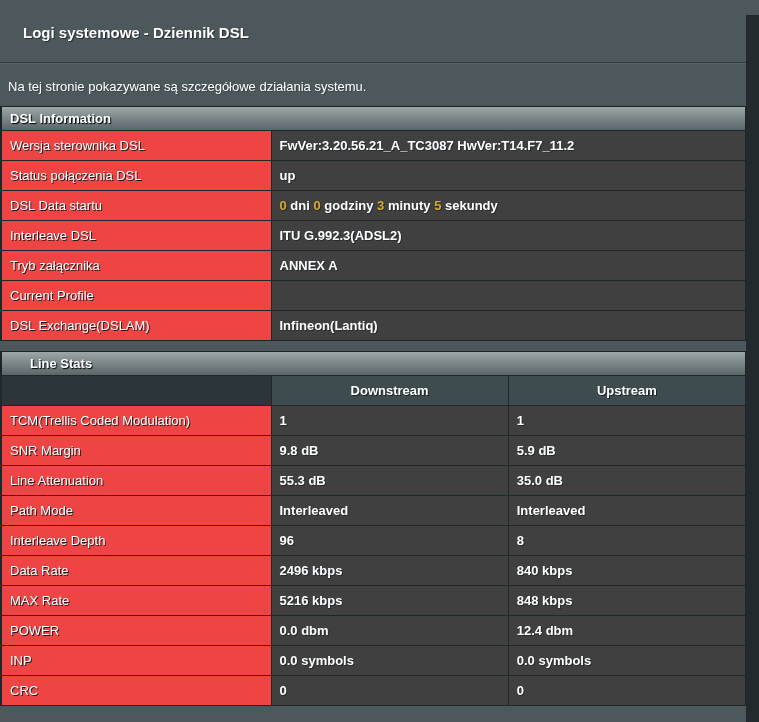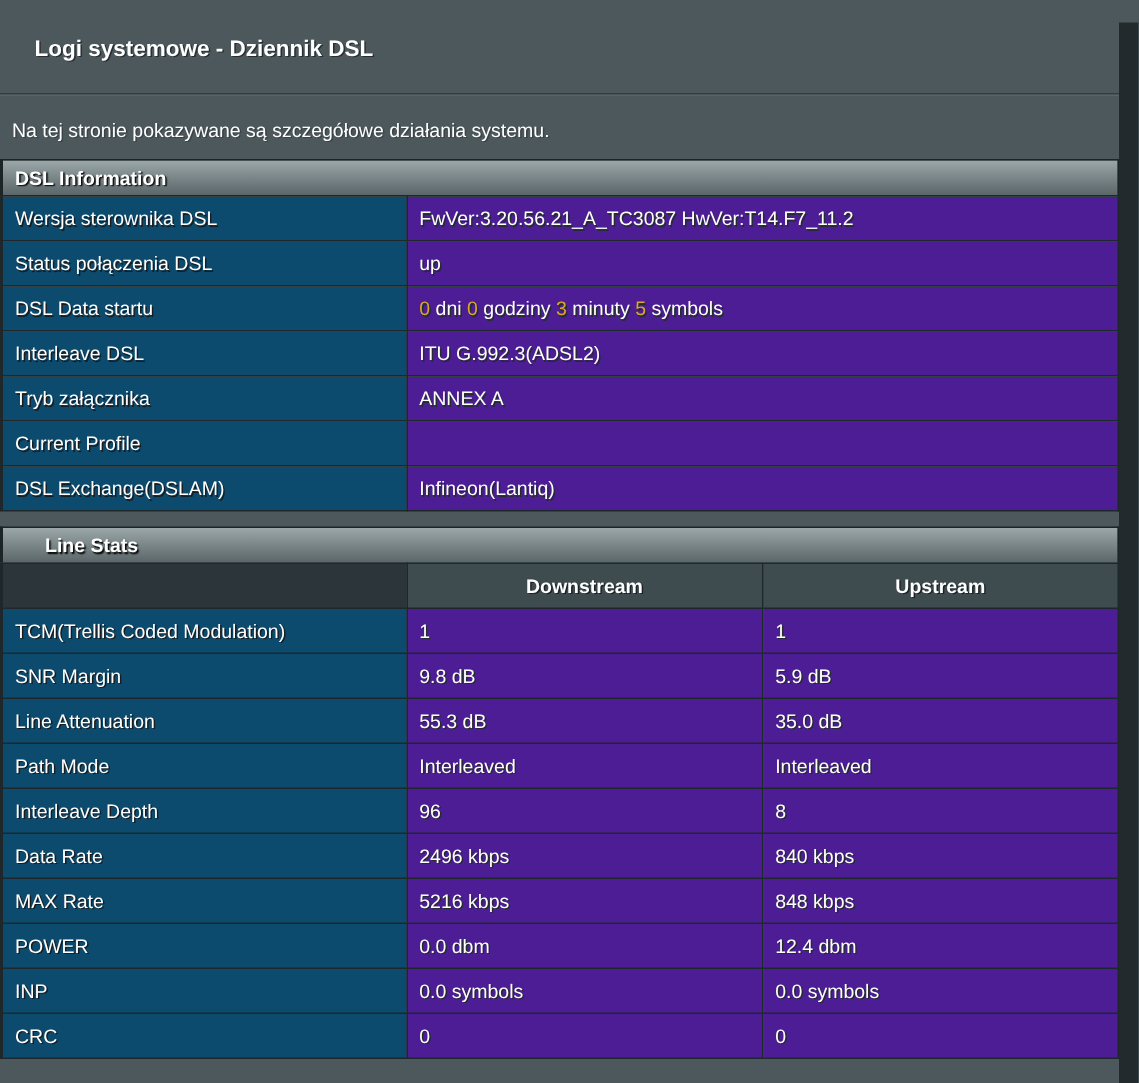--- a/index.html
+++ b/index.html
@@ -48,27 +48,28 @@
   table.form-table col.c1 { width:270px; }
   table.form-table th, table.form-table td {
     border:1px solid #1e282b;
     height:29px;
     padding:0 8px;
     text-align:left;
     vertical-align:middle;
     overflow:hidden; white-space:nowrap;
   }
   table.form-table th {
-    background:#0c4a6e;
+    background:#ef4444;
     font-weight:normal;
     text-shadow:1px 1px 0 #171e21;
   }
   table.form-table td {
-    background:#4c1d95;
+    background:#404040;
     text-shadow:1px 1px 0 #242c2f;
+    font-weight:bold;
   }
   table.form-table th.col-h {
     background:#3e4b4f;
     text-align:center;
     font-weight:bold;
     text-shadow:1px 1px 0 #1c2326;
   }
   table.form-table th.corner { background:#2c363a; }
   span.num { color:#d9a82a; }
   span.unit { color:#ffffff; }
@@ -109,21 +110,21 @@
           <tr>
             <th>Wersja sterownika DSL</th>
             <td>FwVer:3.20.56.21_A_TC3087 HwVer:T14.F7_11.2</td>
           </tr>
           <tr>
             <th>Status połączenia DSL</th>
             <td>up</td>
           </tr>
           <tr>
             <th>DSL Data startu</th>
-            <td><span class="num">0</span> <span class="unit">dni</span> <span class="num">0</span> <span class="unit">godziny</span> <span class="num">3</span> <span class="unit">minuty</span> <span class="num">5</span> <span class="unit">symbols</span></td>
+            <td><span class="num">0</span> <span class="unit">dni</span> <span class="num">0</span> <span class="unit">godziny</span> <span class="num">3</span> <span class="unit">minuty</span> <span class="num">5</span> <span class="unit">sekundy</span></td>
           </tr>
           <tr>
             <th>Interleave DSL</th>
             <td>ITU G.992.3(ADSL2)</td>
           </tr>
           <tr>
             <th>Tryb załącznika</th>
             <td>ANNEX A</td>
           </tr>
           <tr>

